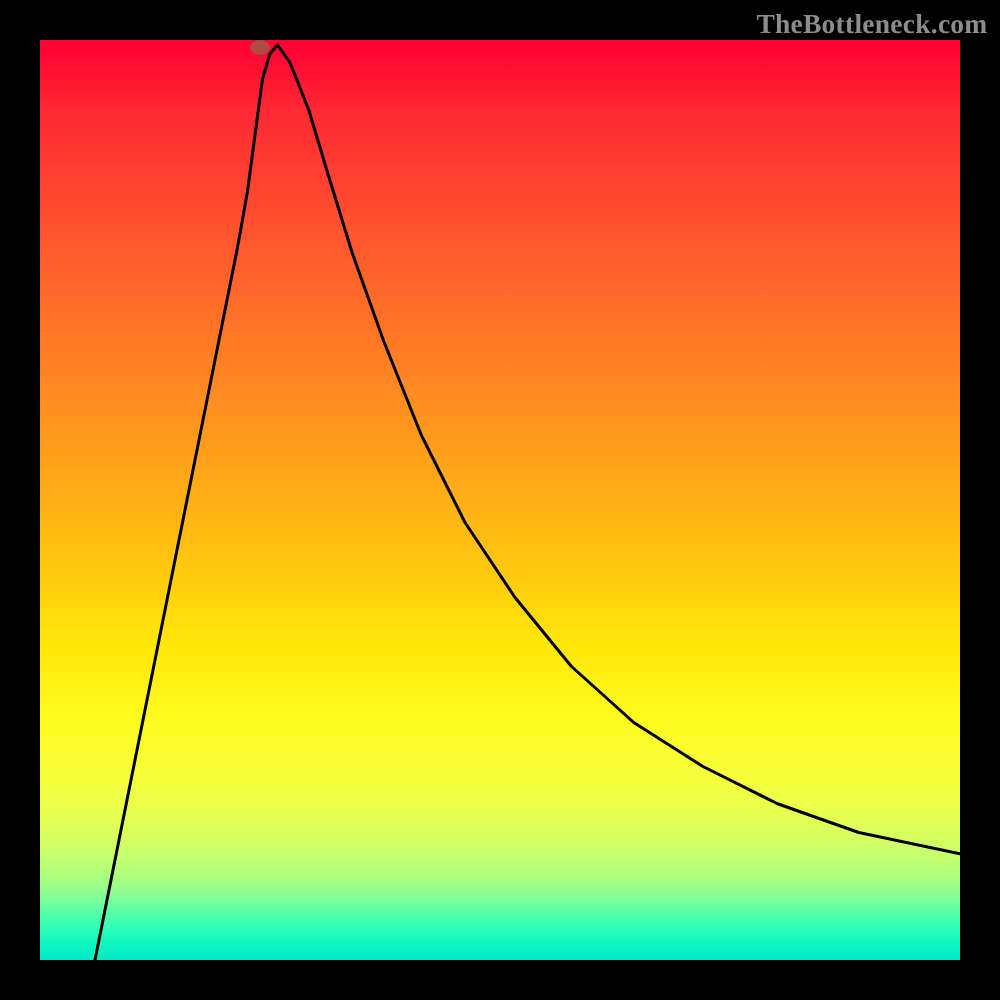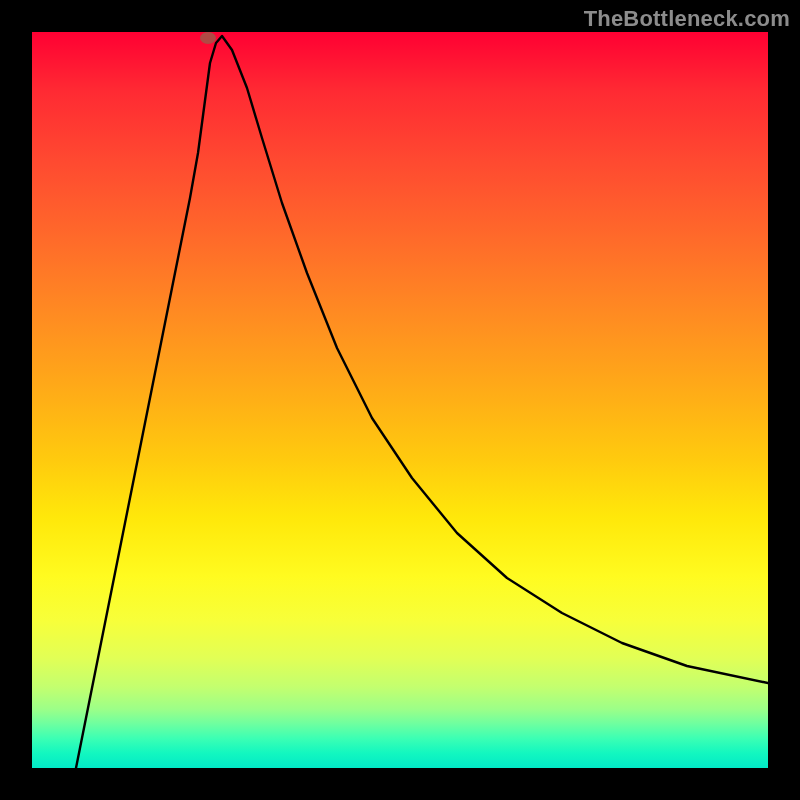--- a/index.html
+++ b/index.html
@@ -6,20 +6,21 @@
   html, body { width: 800px; height: 800px; overflow: hidden; }
   body {
     background: #000;
     font-family: Arial, Helvetica, sans-serif;
   }
   .frame {
     position: relative;
     width: 800px;
     height: 800px;
     background: #000;
+    font-family: Liberation Serif, serif;
   }
   .plot {
     position: absolute;
     left: 32px;
     top: 32px;
     width: 736px;
     height: 736px;
     overflow: hidden;
   }
   .gradient {

